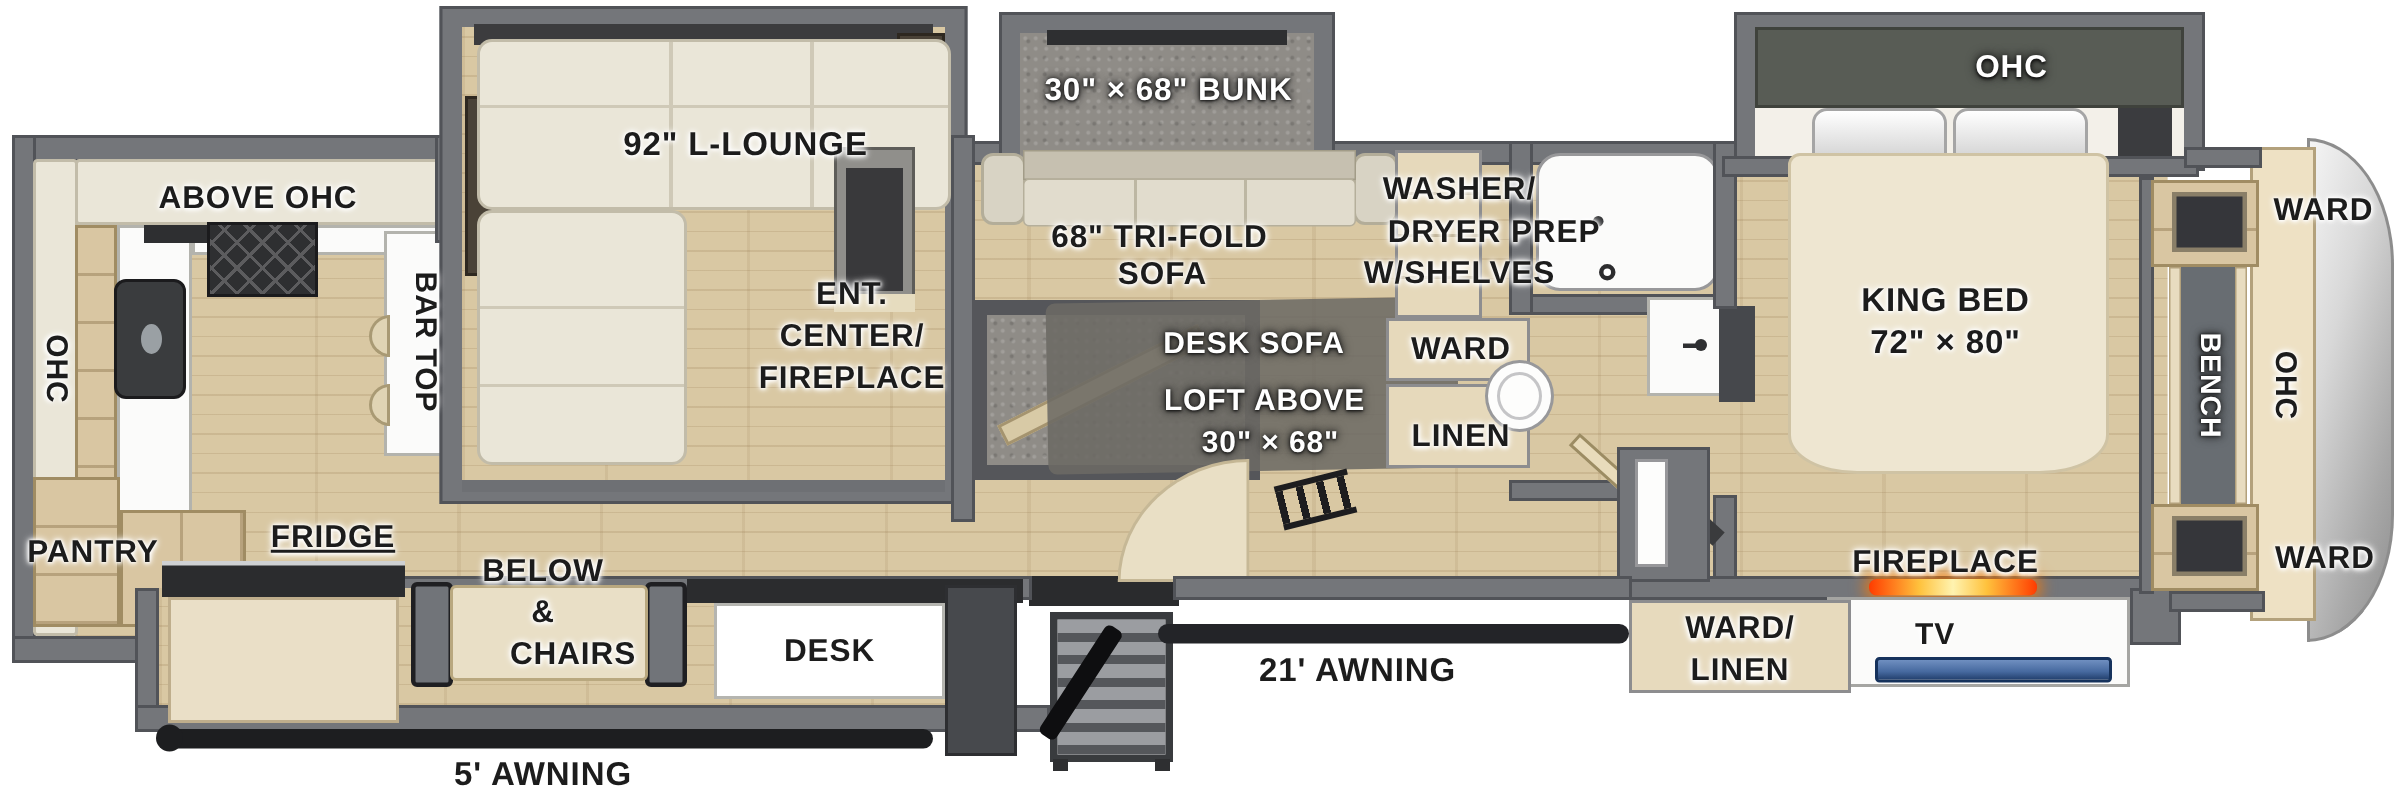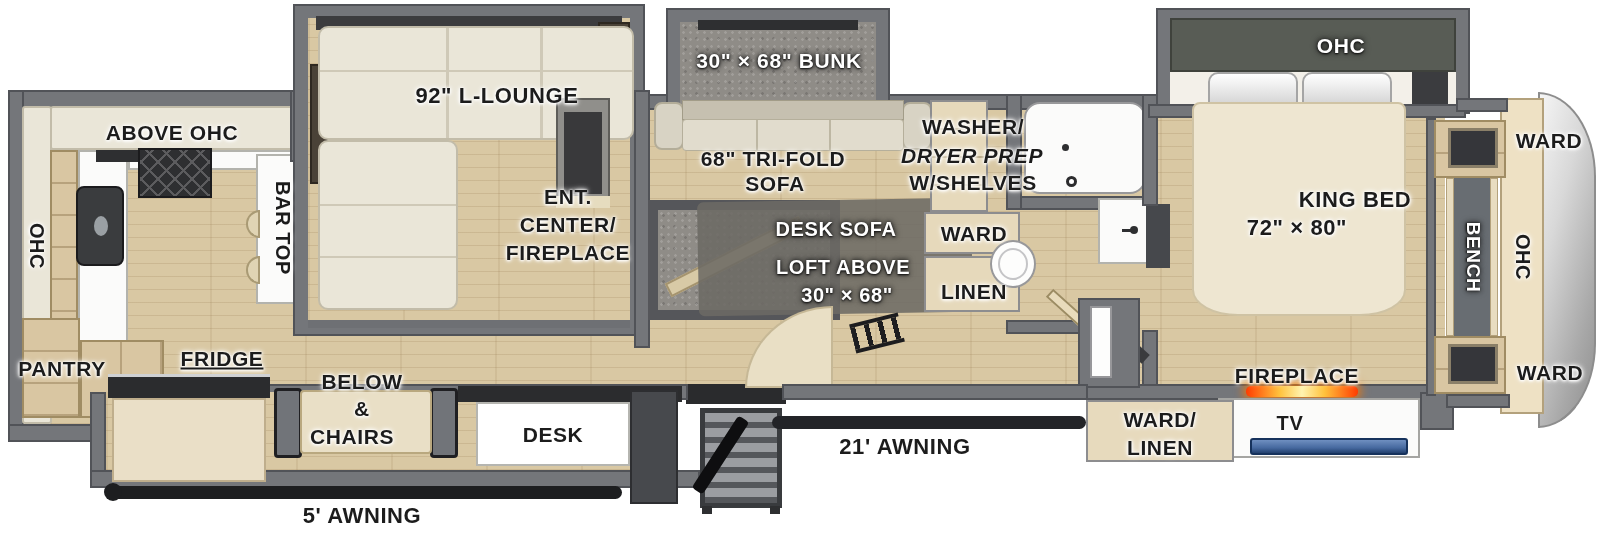--- a/index.html
+++ b/index.html
@@ -185,36 +185,36 @@
   <div class="lbl" style="left:172px;top:132px;">ABOVE  OHC</div>
   <div class="lbl v s20" style="left:283px;top:228px;">BAR TOP</div>
   <div class="lbl" style="left:62px;top:368px;">PANTRY</div>
   <div class="lbl" style="left:222px;top:358px;text-decoration:underline;">FRIDGE</div>
   <div class="lbl s22" style="left:497px;top:96px;">92" L-LOUNGE</div>
   <div class="lbl" style="left:568px;top:196px;">ENT.</div>
   <div class="lbl" style="left:568px;top:224px;">CENTER/</div>
   <div class="lbl" style="left:568px;top:252px;">FIREPLACE</div>
   <div class="lbl" style="left:362px;top:381px;">BELOW</div>
   <div class="lbl" style="left:362px;top:408px;">&amp;</div>
-  <div class="lbl" style="left:352px;top:436px;">CHAIRS</div>
+  <div class="lbl" style="left:382px;top:436px;">CHAIRS</div>
   <div class="lbl" style="left:553px;top:434px;">DESK</div>
   <div class="lbl s22" style="left:362px;top:516px;">5' AWNING</div>
   <div class="lbl w" style="left:779px;top:60px;">30" × 68" BUNK</div>
   <div class="lbl" style="left:773px;top:158px;">68" TRI-FOLD</div>
   <div class="lbl" style="left:775px;top:183px;">SOFA</div>
   <div class="lbl w s20" style="left:836px;top:229px;">DESK SOFA</div>
   <div class="lbl w s20" style="left:843px;top:267px;">LOFT ABOVE</div>
   <div class="lbl w s20" style="left:847px;top:295px;">30" × 68"</div>
   <div class="lbl" style="left:973px;top:126px;">WASHER/</div>
-  <div class="lbl" style="left:972px;top:155px;font-style:italic;">DRYER PREP</div>
+  <div class="lbl" style="left:996px;top:155px;">DRYER PREP</div>
   <div class="lbl" style="left:973px;top:182px;">W/SHELVES</div>
   <div class="lbl" style="left:974px;top:233px;">WARD</div>
   <div class="lbl" style="left:974px;top:291px;">LINEN</div>
   <div class="lbl s22" style="left:905px;top:447px;">21' AWNING</div>
-  <div class="lbl s22" style="left:1355px;top:200px;">KING BED</div>
+  <div class="lbl s22" style="left:1297px;top:200px;">KING BED</div>
   <div class="lbl s22" style="left:1297px;top:228px;">72" × 80"</div>
   <div class="lbl w" style="left:1341px;top:45px;">OHC</div>
   <div class="lbl" style="left:1549px;top:140px;">WARD</div>
   <div class="lbl w v s19" style="left:1473px;top:257px;">BENCH</div>
   <div class="lbl v s20" style="left:1523px;top:257px;">OHC</div>
   <div class="lbl" style="left:1550px;top:372px;">WARD</div>
   <div class="lbl" style="left:1297px;top:375px;">FIREPLACE</div>
   <div class="lbl s20" style="left:1290px;top:423px;">TV</div>
   <div class="lbl" style="left:1160px;top:419px;">WARD/</div>
   <div class="lbl" style="left:1160px;top:447px;">LINEN</div>

